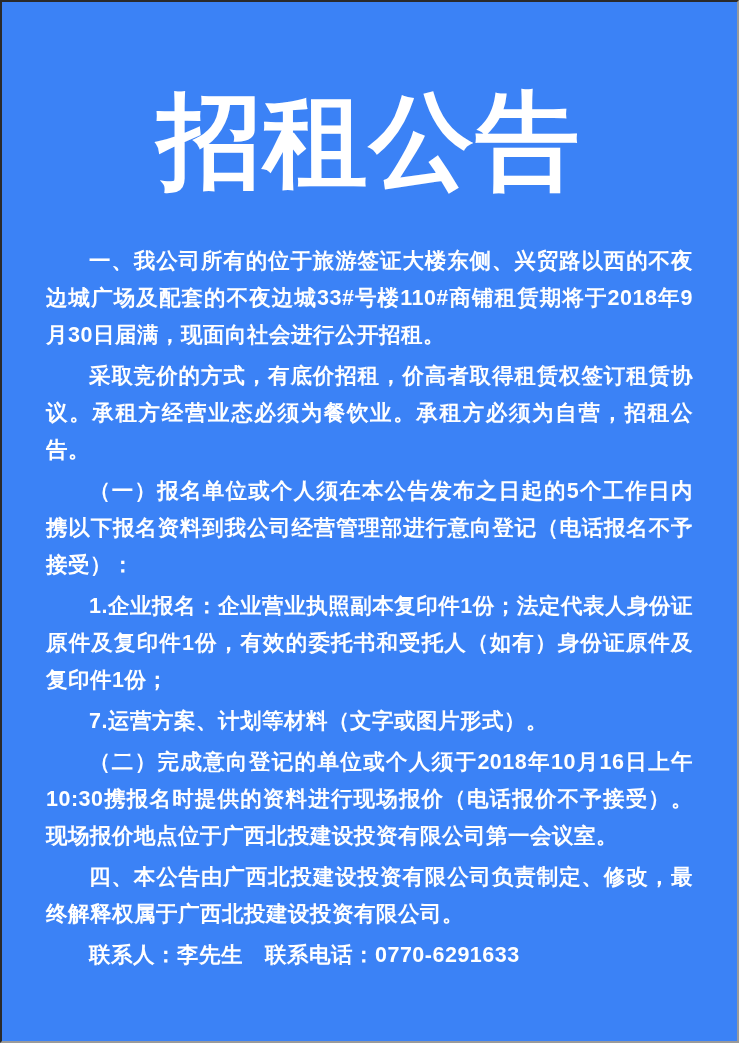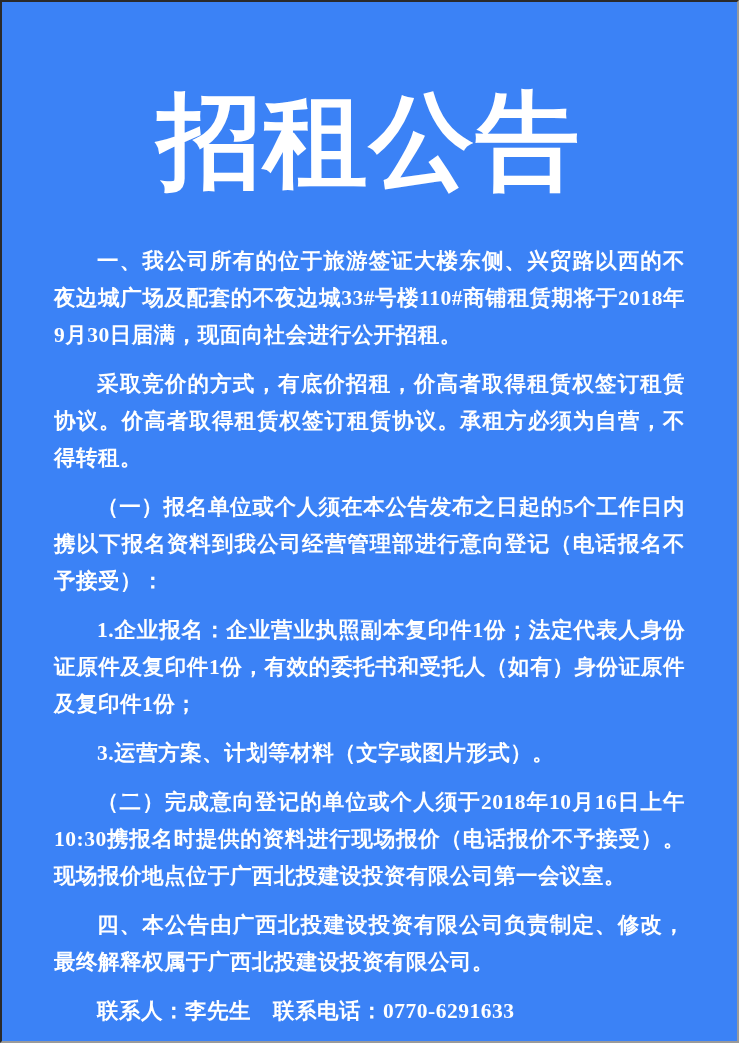--- a/index.html
+++ b/index.html
@@ -34,37 +34,36 @@
   .poster-body {
     margin-top: 38px;
     padding: 0 40px;
     font-size: 21.5px;
     font-weight: bold;
     line-height: 37px;
     text-align: justify;
     letter-spacing: 0.5px;
   }
   .poster-body p {
-    margin: 12px;
+    margin: 4px;
     text-indent: 2em;
-    font-family: Liberation Serif, serif;
   }
 </style>
 </head>
 <body>
 
 <div class="poster">
 
   <div class="poster-title">招租公告</div>
 
   <div class="poster-body" id="poster-body">
 
   <p>一、我公司所有的位于旅游签证大楼东侧、兴贸路以西的不夜边城广场及配套的不夜边城33#号楼110#商铺租赁期将于2018年9月30日届满，现面向社会进行公开招租。</p>
-      <p>采取竞价的方式，有底价招租，价高者取得租赁权签订租赁协议。价高者取得租赁权签订租赁协议。承租方必须为自营，不得转租。</p>
+      <p>采取竞价的方式，有底价招租，价高者取得租赁权签订租赁协议。承租方经营业态必须为餐饮业。承租方必须为自营，招租公告。</p>
       <p>（一）报名单位或个人须在本公告发布之日起的5个工作日内携以下报名资料到我公司经营管理部进行意向登记（电话报名不予接受）：</p>
       <p>1.企业报名：企业营业执照副本复印件1份；法定代表人身份证原件及复印件1份，有效的委托书和受托人（如有）身份证原件及复印件1份；</p>
-      <p>3.运营方案、计划等材料（文字或图片形式）。</p>
+      <p>7.运营方案、计划等材料（文字或图片形式）。</p>
       <p>（二）完成意向登记的单位或个人须于2018年10月16日上午10:30携报名时提供的资料进行现场报价（电话报价不予接受）。现场报价地点位于广西北投建设投资有限公司第一会议室。</p>
       <p>四、本公告由广西北投建设投资有限公司负责制定、修改，最终解释权属于广西北投建设投资有限公司。</p>
       <p>联系人：李先生　联系电话：0770-6291633</p>
     </div>
 
 </div>
 
 </body></html>

